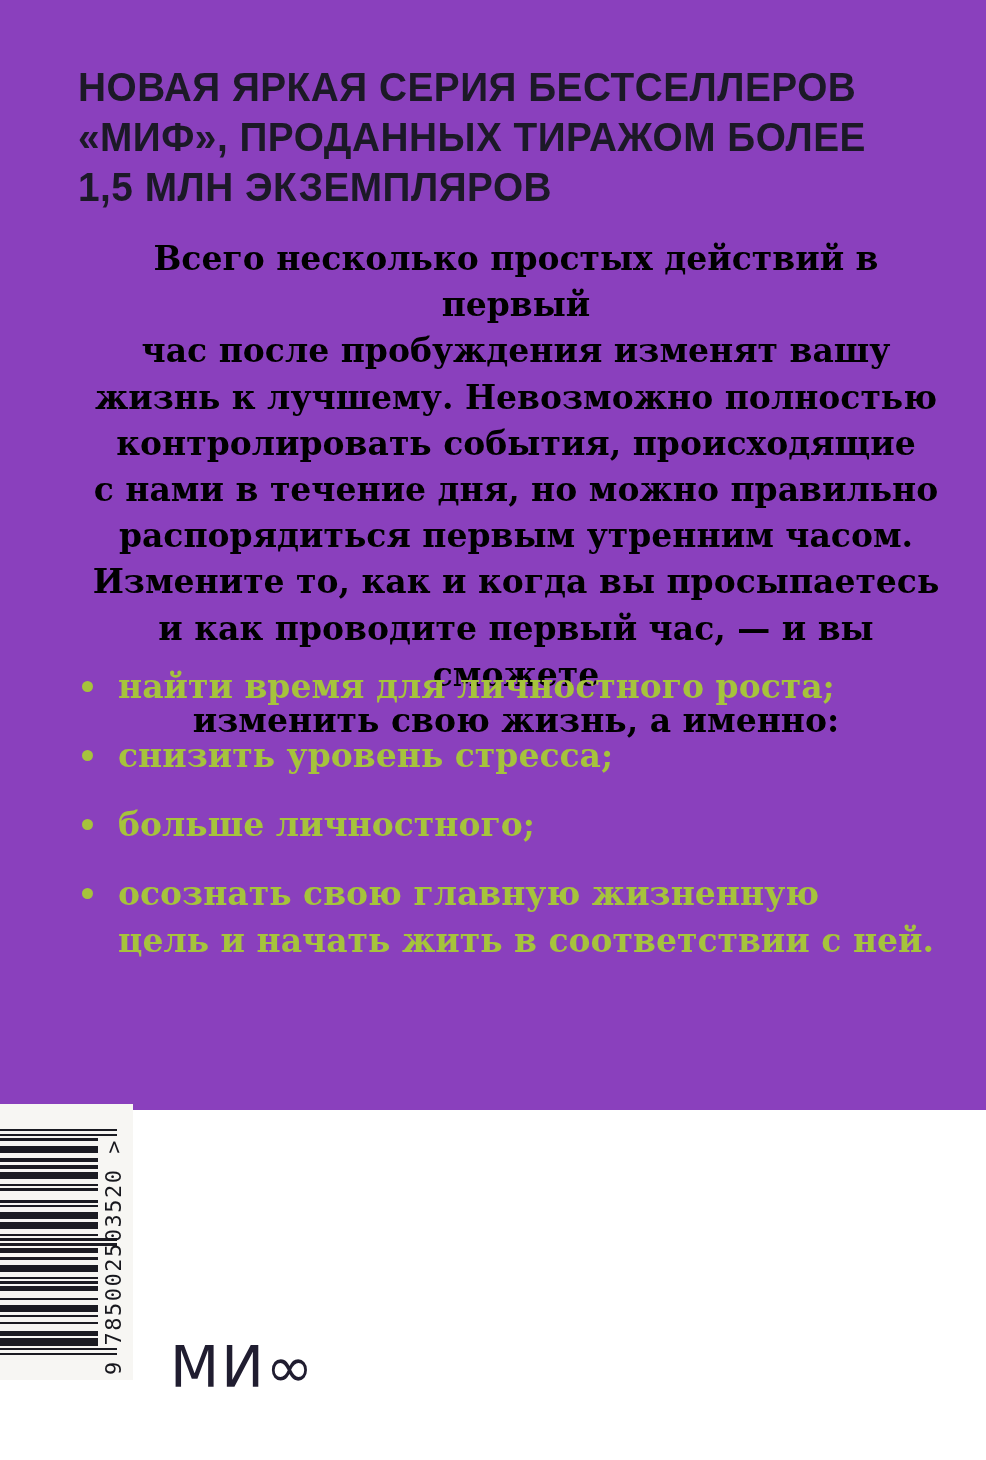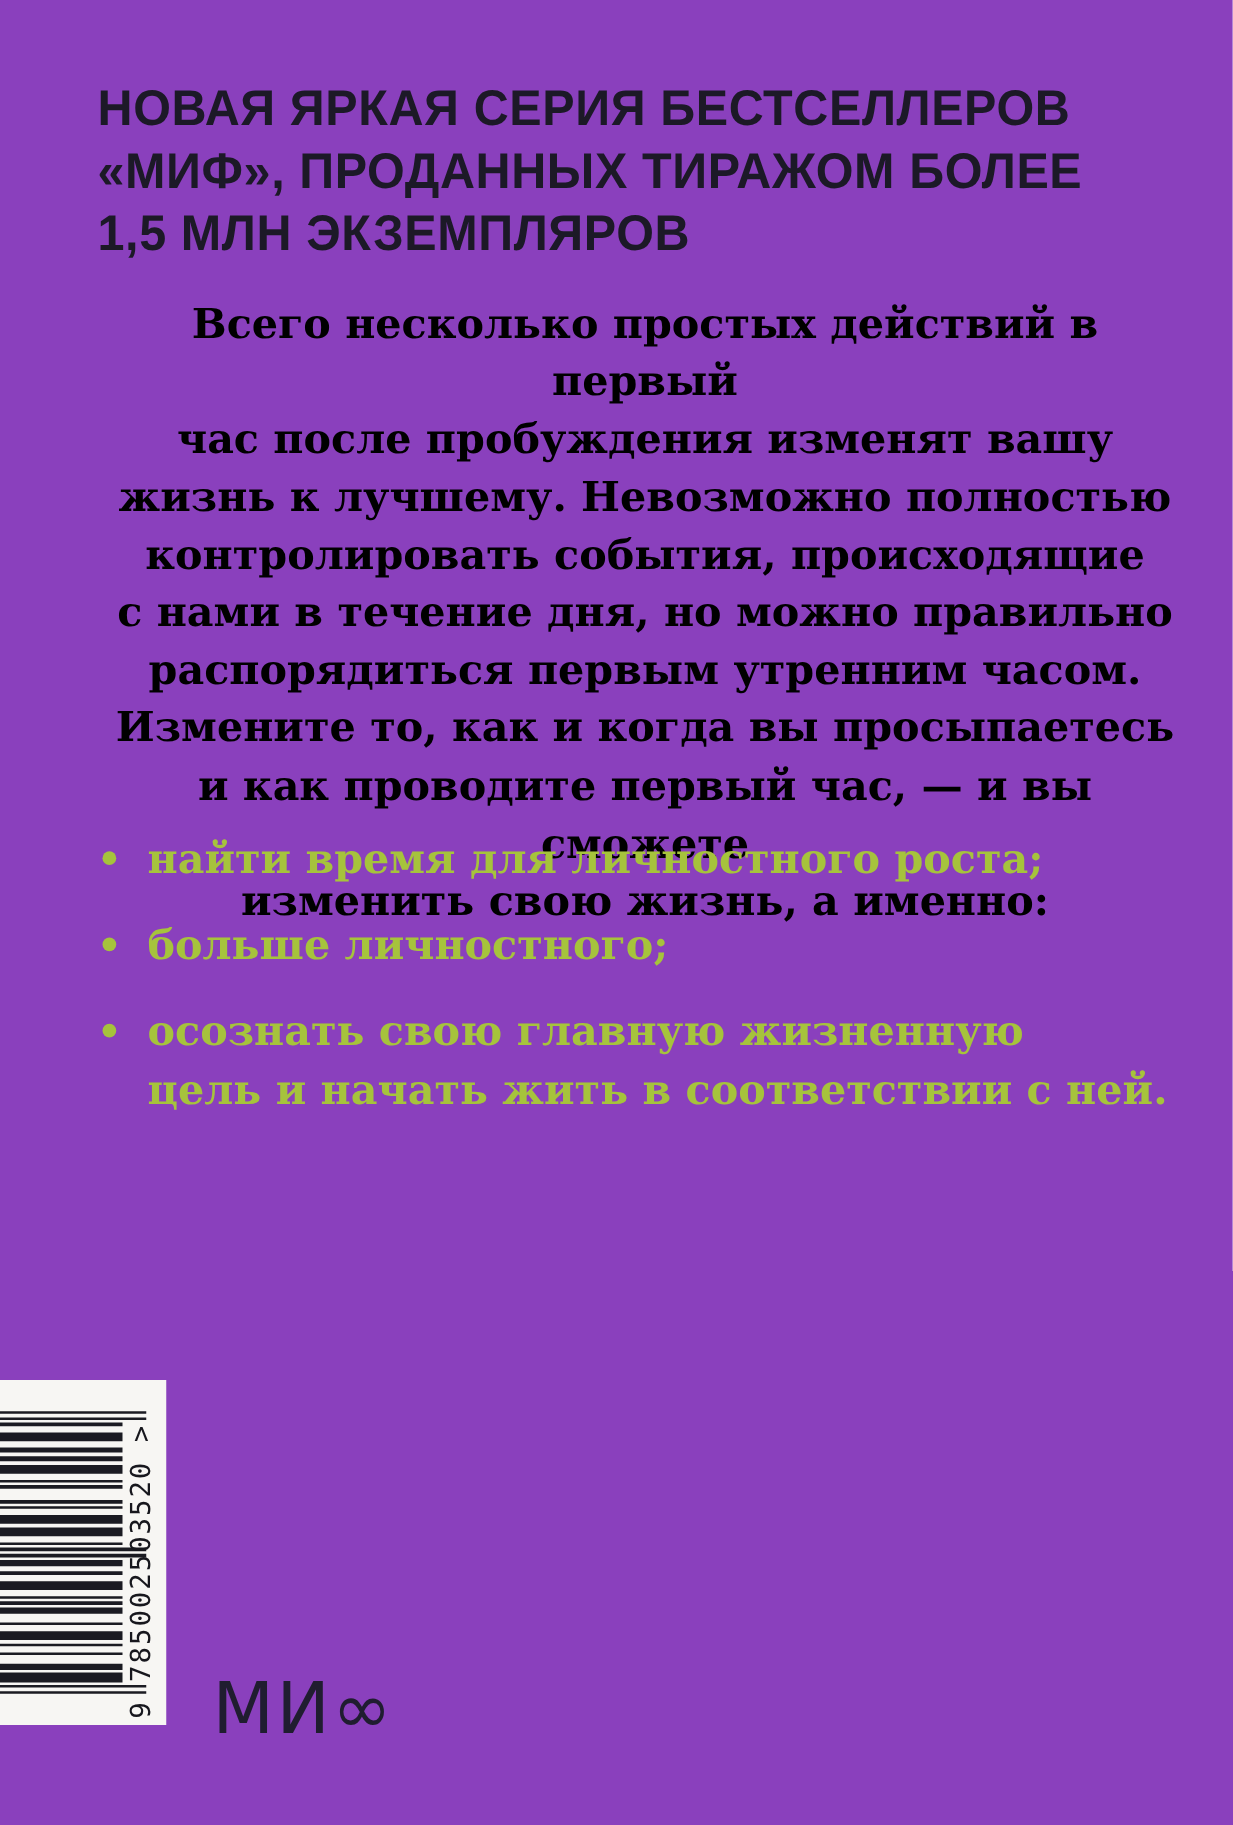--- a/index.html
+++ b/index.html
@@ -5,21 +5,21 @@
   html, body {
     margin: 0;
     padding: 0;
     width: 986px;
     height: 1460px;
     overflow: hidden;
   }
   .cover {
     position: relative;
     width: 986px;
-    height: 1460px;
+    height: 1110px;
     background: #8a40bd;
     font-family: "DejaVu Serif", serif;
   }
   .heading {
     position: absolute;
     left: 78px;
     top: 62px;
     width: 860px;
     font-family: "Liberation Sans", sans-serif;
     font-weight: 800;
@@ -133,20 +133,21 @@
 жизнь к лучшему. Невозможно полностью
 контролировать события, происходящие
 с нами в течение дня, но можно правильно
 распорядиться первым утренним часом.
 Измените то, как и когда вы просыпаетесь
 и как проводите первый час, — и вы сможете
 изменить свою жизнь, а именно:</div>
 
   <ul class="bullets">
       <li class="bullet-item"><span class="bullet-dot"></span><span>найти время для личностного роста;</span></li>
+      <li class="bullet-item"><span class="bullet-dot"></span><span>снизить уровень стресса;</span></li>
       <li class="bullet-item"><span class="bullet-dot"></span><span>больше личностного;</span></li>
       <li class="bullet-item"><span class="bullet-dot"></span><span>осознать свою главную жизненную
 цель и начать жить в соответствии с ней.</span></li>
     </ul>
 
   <div class="barcode-box">
     <div class="bars">
         <div class="mod black guard" style="flex-grow: 1; flex-basis: 0px;"></div>
         <div class="mod" style="flex-grow: 1; flex-basis: 0px;"></div>
         <div class="mod black guard" style="flex-grow: 1; flex-basis: 0px;"></div>

